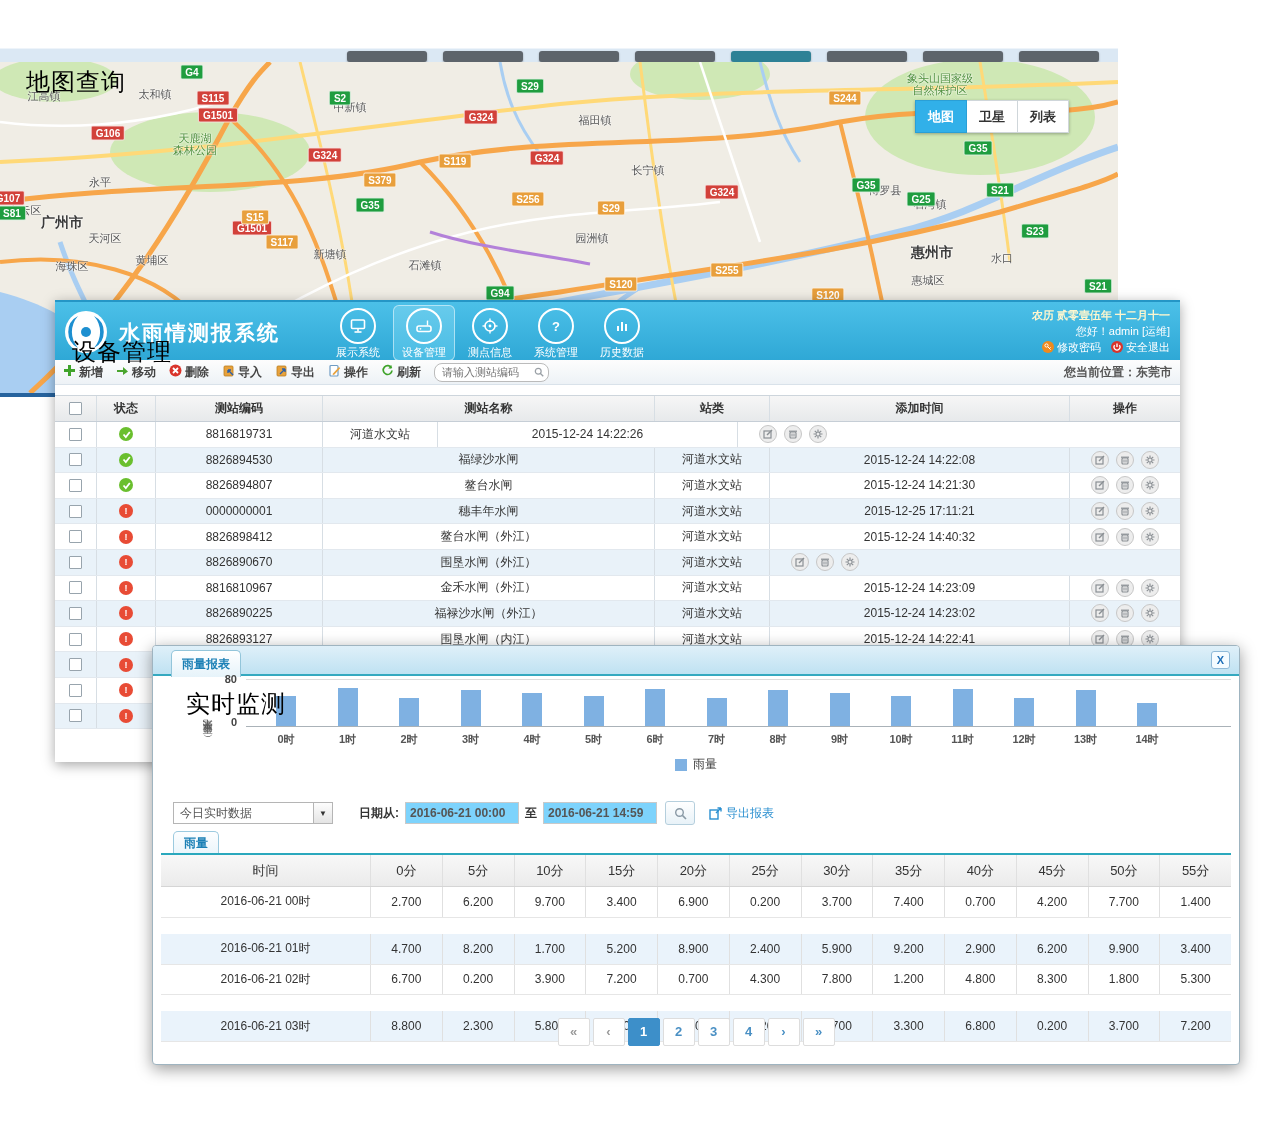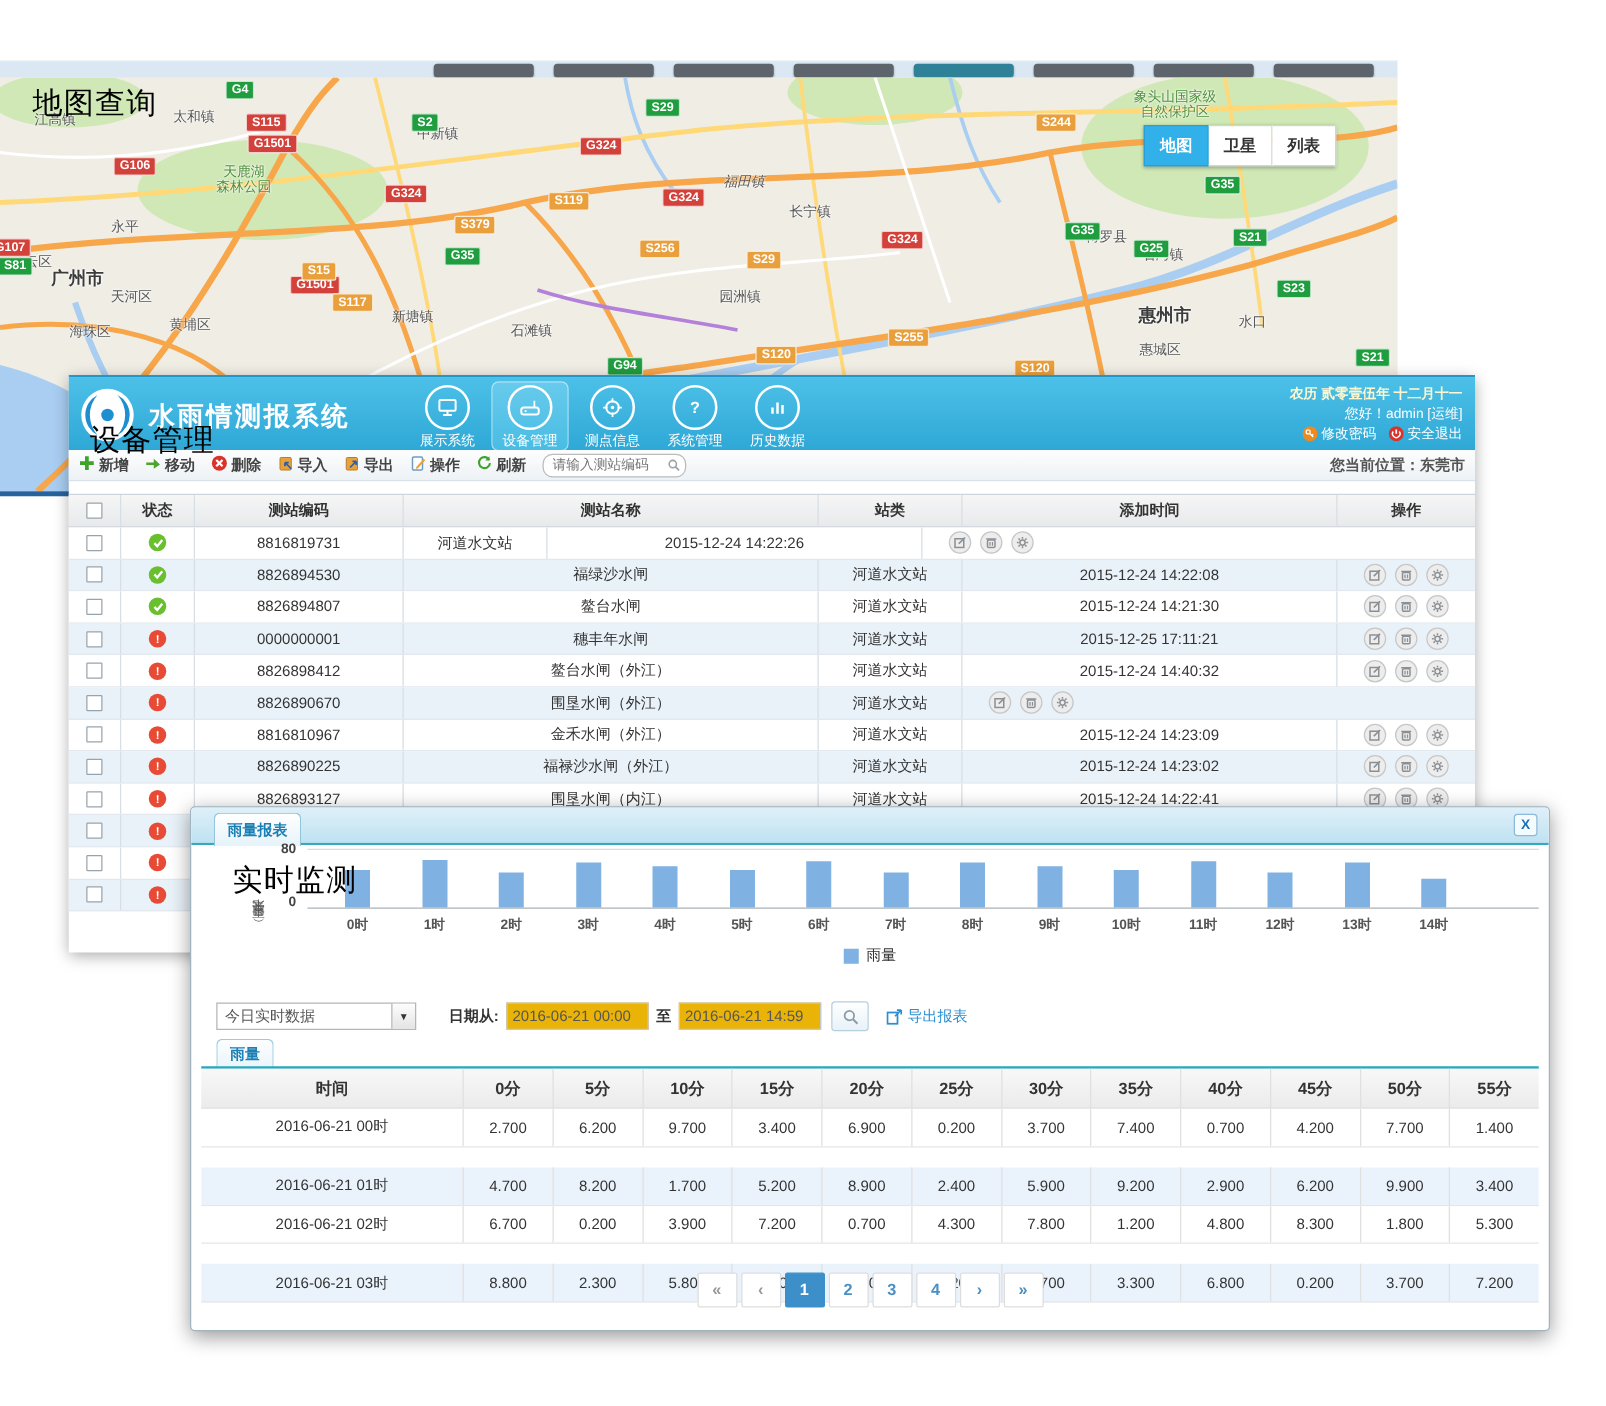--- a/index.html
+++ b/index.html
@@ -85,35 +85,35 @@
   .legend{position:absolute;left:0;top:78px;width:100%;display:flex;justify-content:center;align-items:center;gap:6px;
           font-size:12px;color:#333;}
   .legend .sq{width:12px;height:12px;background:#7fb1e2;}
 
   .filters{position:absolute;left:20px;top:155px;display:flex;align-items:center;font-size:12px;color:#333;}
   .sel{width:160px;height:22px;border:1px solid #b5b5b5;display:flex;align-items:center;box-sizing:border-box;background:#fff;cursor:pointer;}
   .sel .val{flex:1;padding-left:6px;color:#555;}
   .sel .arrow{width:18px;height:20px;border-left:1px solid #b5b5b5;background:linear-gradient(#fdfdfd,#e4e4e4);
               display:flex;align-items:center;justify-content:center;font-size:8px;color:#333;}
   .flabel{margin:0 6px 0 26px;font-weight:bold;}
-  .dinput{width:104px;height:18px;border:1px solid #c9c9c9;font-size:12px;color:#555;padding:1px 4px;background:#eab308;}
+  .dinput{width:104px;height:18px;border:1px solid #c9c9c9;font-size:12px;color:#555;padding:1px 4px;background:#7dd3fc;font-weight:bold;}
   .zhi{margin:0 6px;font-weight:bold;}
   .searchbtn{width:28px;height:22px;margin-left:8px;border:1px solid #b5cfdd;border-radius:3px;
              background:linear-gradient(#ffffff,#e8f2f8);display:flex;align-items:center;justify-content:center;cursor:pointer;}
   .export{display:flex;align-items:center;gap:4px;margin-left:14px;color:#2a8fd0;cursor:pointer;}
 
   .data-tab{position:absolute;left:20px;top:185px;width:44px;height:22px;line-height:22px;text-align:center;
             background:linear-gradient(#fdfeff,#eaf5fb);border:1px solid #9ccadf;border-bottom:none;border-radius:5px 5px 0 0;
             font-size:12px;font-weight:bold;color:#1a7fb5;cursor:pointer;}
   .teal-line{position:absolute;left:8px;right:8px;top:207px;height:2px;background:#2aa8bd;}
 
   .ptable{position:absolute;left:8px;right:8px;top:209px;}
   .prow{display:flex;height:29.8px;background:#fff;border-bottom:1px solid #e6e6e6;}
   .prow.alt{background:#eaf3fb;margin-top:16px;}
-  .prow.head{height:31px;background:linear-gradient(#f8f8f8,#ebebeb);font-weight:bold;border-bottom:1px solid #d5d5d5;}
+  .prow.head{height:31px;background:linear-gradient(#f8f8f8,#ebebeb);font-weight:normal;border-bottom:1px solid #d5d5d5;}
   .pcell{box-sizing:border-box;border-right:1px solid #e0e0e0;display:flex;align-items:center;justify-content:center;
          font-size:12px;color:#333;}
   .pcell:last-child{border-right:none;}
   .pcell.time{width:210px;} .pcell.min{flex:1;}
   .prow.head .pcell{font-size:13px;}
 
   .pager{position:absolute;left:0;top:372px;width:100%;display:flex;justify-content:center;gap:3px;}
   .pg{min-width:26px;height:26px;line-height:26px;text-align:center;border:1px solid #ddd;border-radius:2px;
       background:#fff;color:#4a90c4;font-size:13px;font-weight:bold;cursor:pointer;padding:0 2px;}
   .pg.gray{color:#999;}
@@ -173,21 +173,21 @@
       <div class="place town" style="left: 155px; top: 32px;">太和镇</div>
       <div class="place town" style="left: 350px; top: 45px;">中新镇</div>
       <div class="place town" style="left: 100px; top: 120px;">永平</div>
       <div class="place town" style="left: 25px; top: 148px;">白云区</div>
       <div class="place city" style="left: 62px; top: 160px;">广州市</div>
       <div class="place town" style="left: 105px; top: 176px;">天河区</div>
       <div class="place town" style="left: 72px; top: 204px;">海珠区</div>
       <div class="place town" style="left: 152px; top: 198px;">黄埔区</div>
       <div class="place town" style="left: 330px; top: 192px;">新塘镇</div>
       <div class="place town" style="left: 425px; top: 203px;">石滩镇</div>
-      <div class="place town" style="left: 595px; top: 84px; font-style: italic;">福田镇</div>
+      <div class="place town" style="left: 595px; top: 58px;">福田镇</div>
       <div class="place town" style="left: 648px; top: 108px;">长宁镇</div>
       <div class="place town" style="left: 592px; top: 176px;">园洲镇</div>
       <div class="place town" style="left: 885px; top: 128px;">博罗县</div>
       <div class="place town" style="left: 930px; top: 142px;">石湾镇</div>
       <div class="place city" style="left: 932px; top: 190px;">惠州市</div>
       <div class="place town" style="left: 928px; top: 218px;">惠城区</div>
       <div class="place town" style="left: 1002px; top: 196px;">水口</div>
       <div class="place park" style="left: 195px; top: 82px;">天鹿湖
 森林公园</div>
       <div class="place park" style="left: 940px; top: 22px;">象头山国家级

